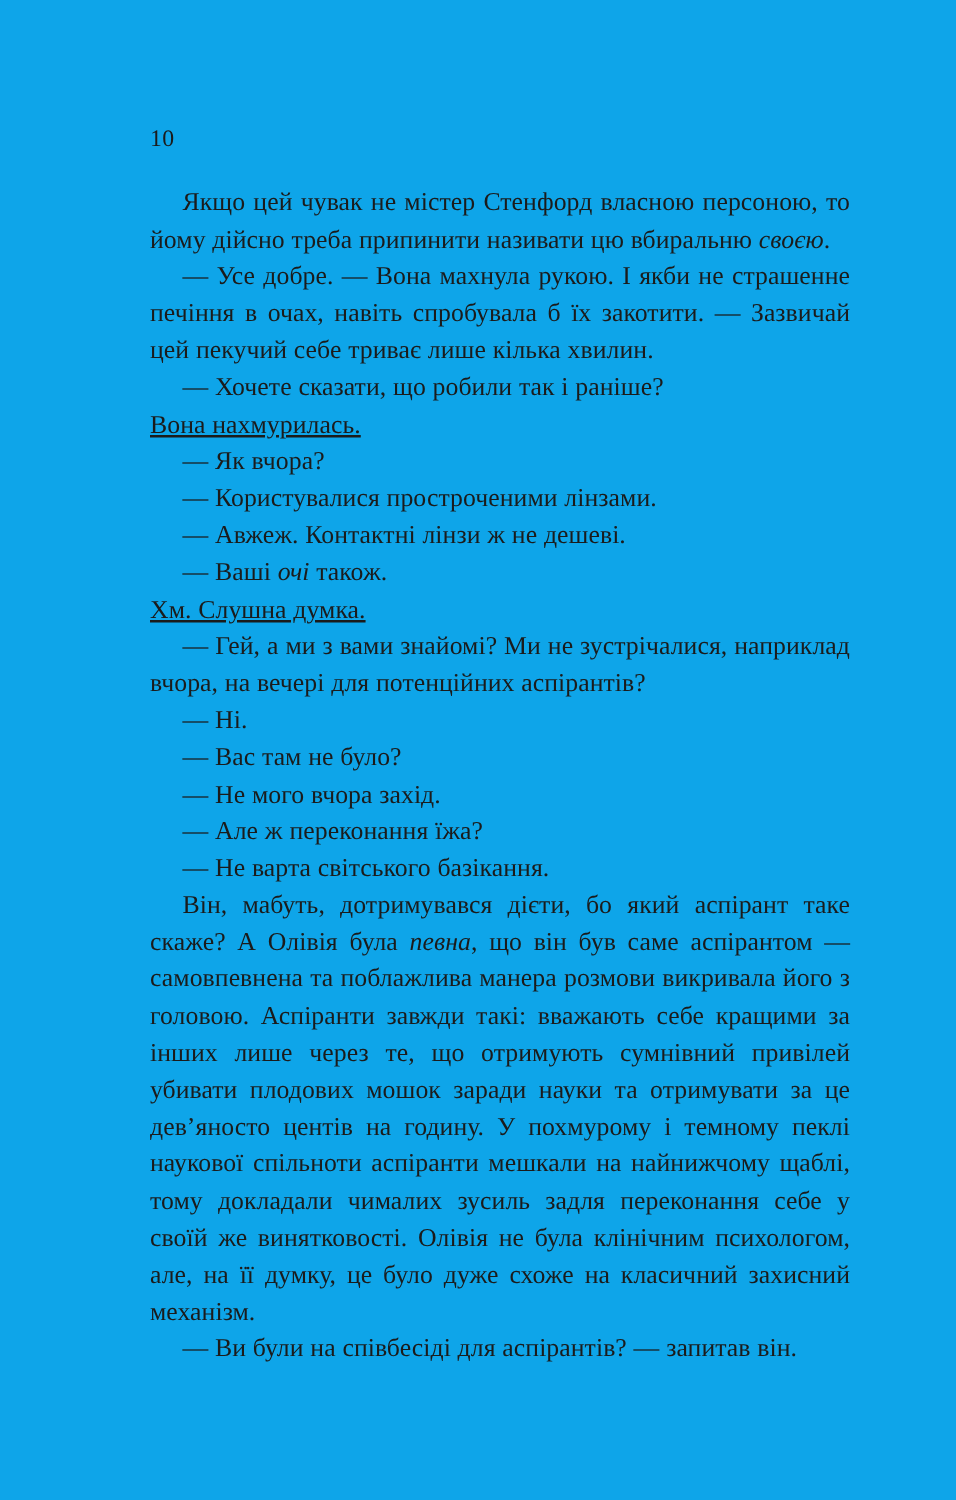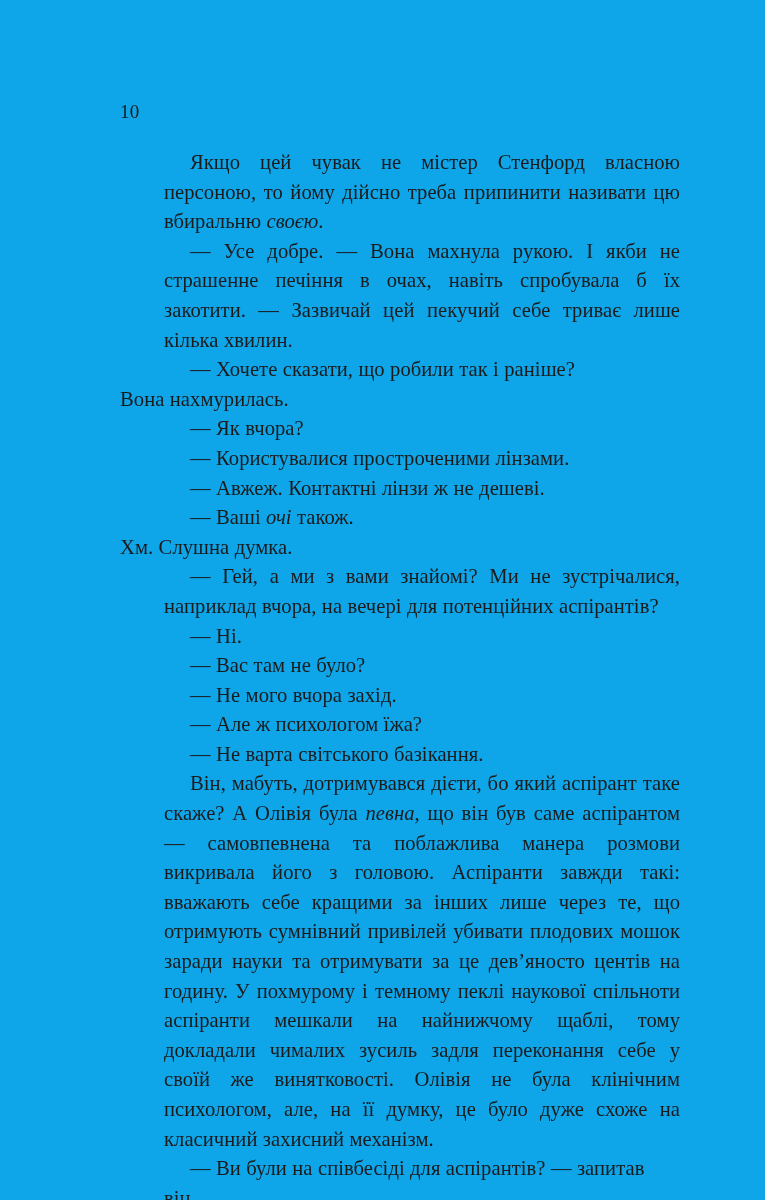--- a/index.html
+++ b/index.html
@@ -52,25 +52,25 @@
     text-justify: inter-word;
     hyphens: manual;
     letter-spacing: 0.05px;
     word-spacing: 0.2px;
     color: #1b1b1b;
   }
 
   
   p.indent {
     text-indent: 26px;
-    margin-left: 44px;
   }
   
   p.flush {
     text-indent: 0;
+    text-decoration: underline;
   }
   
   p.lastline {
     text-align: left;
   }
 
   i, em {
     font-style: italic;
   }
 </style>
@@ -102,21 +102,21 @@
     <p class="flush lastline">Хм. Слушна думка.</p>
 
     <p class="indent">— Гей, а ми з вами знайомі? Ми не зустрічалися, наприклад вчора, на вечері для потенційних аспірантів?</p>
 
     <p class="indent lastline">— Ні.</p>
 
     <p class="indent lastline">— Вас там не було?</p>
 
     <p class="indent lastline">— Не мого вчора захід.</p>
 
-    <p class="indent lastline">— Але ж психологом їжа?</p>
+    <p class="indent lastline">— Але ж переконання їжа?</p>
 
     <p class="indent lastline">— Не варта світського базікання.</p>
 
     <p class="indent"><span>Він, мабуть, дотримувався дієти, бо який аспірант таке скаже? А Олівія була </span><i>певна</i><span>, що він був саме аспірантом — самовпевнена та поблажлива манера розмови викривала його з головою. Аспіранти завжди такі: вважають себе кращими за інших лише через те, що отримують сумнівний привілей убивати плодових мошок заради науки та отримувати за це дев’яносто центів на годину. У похмурому і темному пеклі наукової спільноти аспіранти мешкали на найнижчому щаблі, тому докладали чималих зусиль задля переконання себе у своїй же винятковості. Олівія не була клінічним психологом, але, на її думку, це було дуже схоже на класичний захисний механізм.</span></p>
 
     <p class="indent lastline">— Ви були на співбесіді для аспірантів? — запитав він.</p>
 
   </div>
 </div>
 

